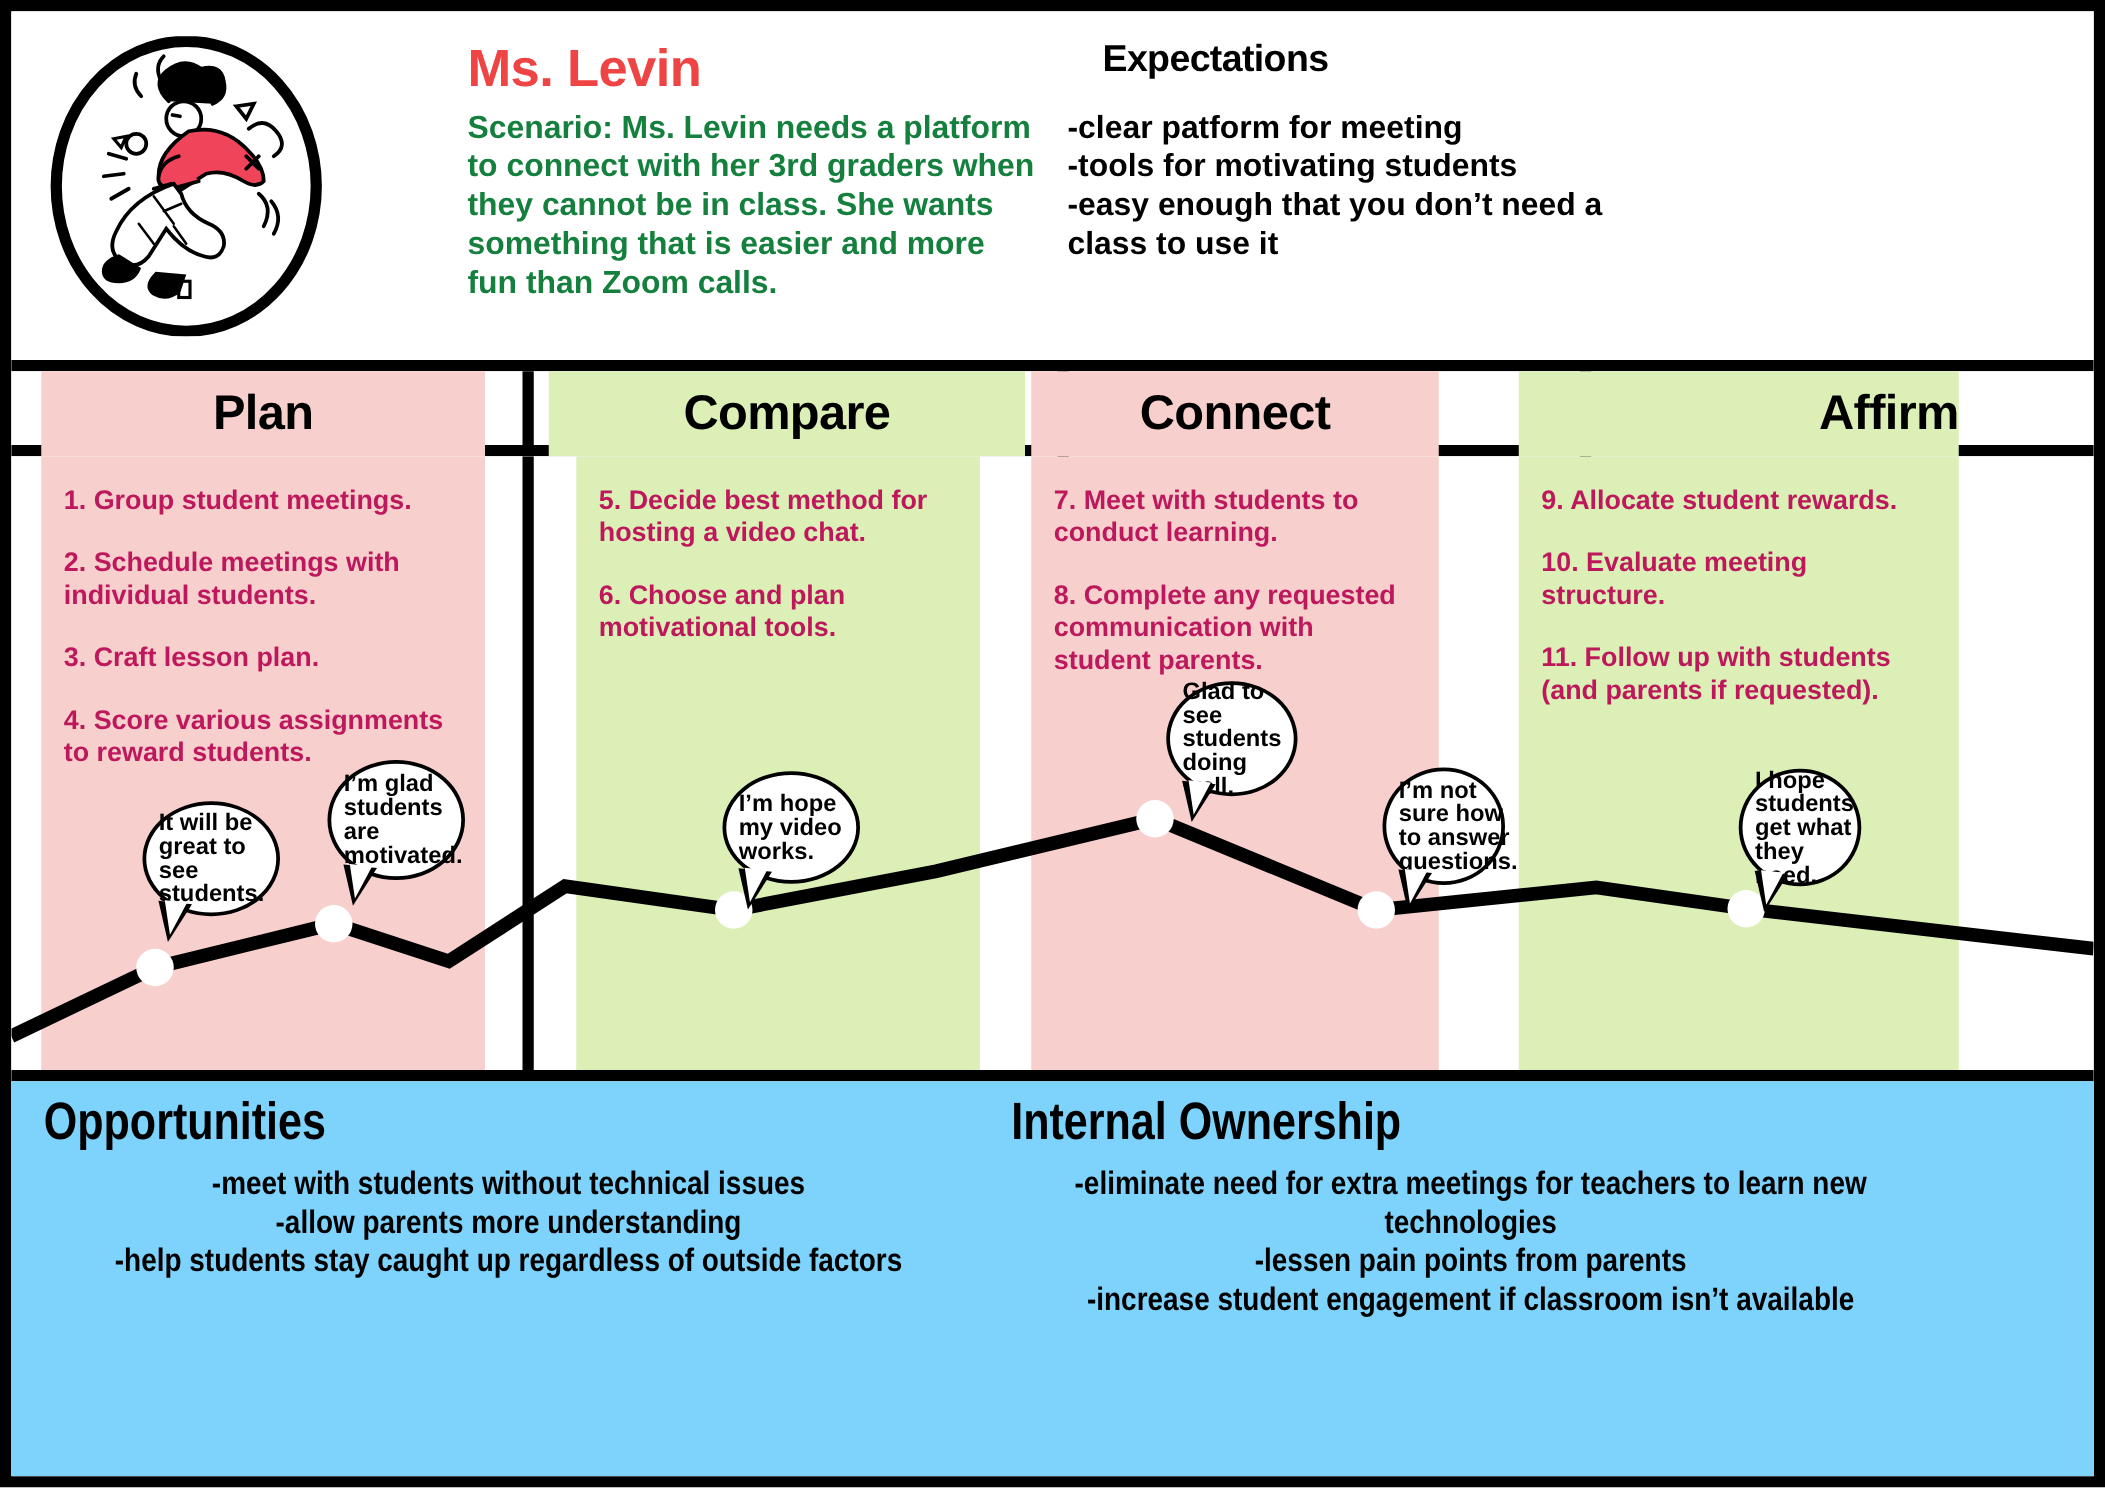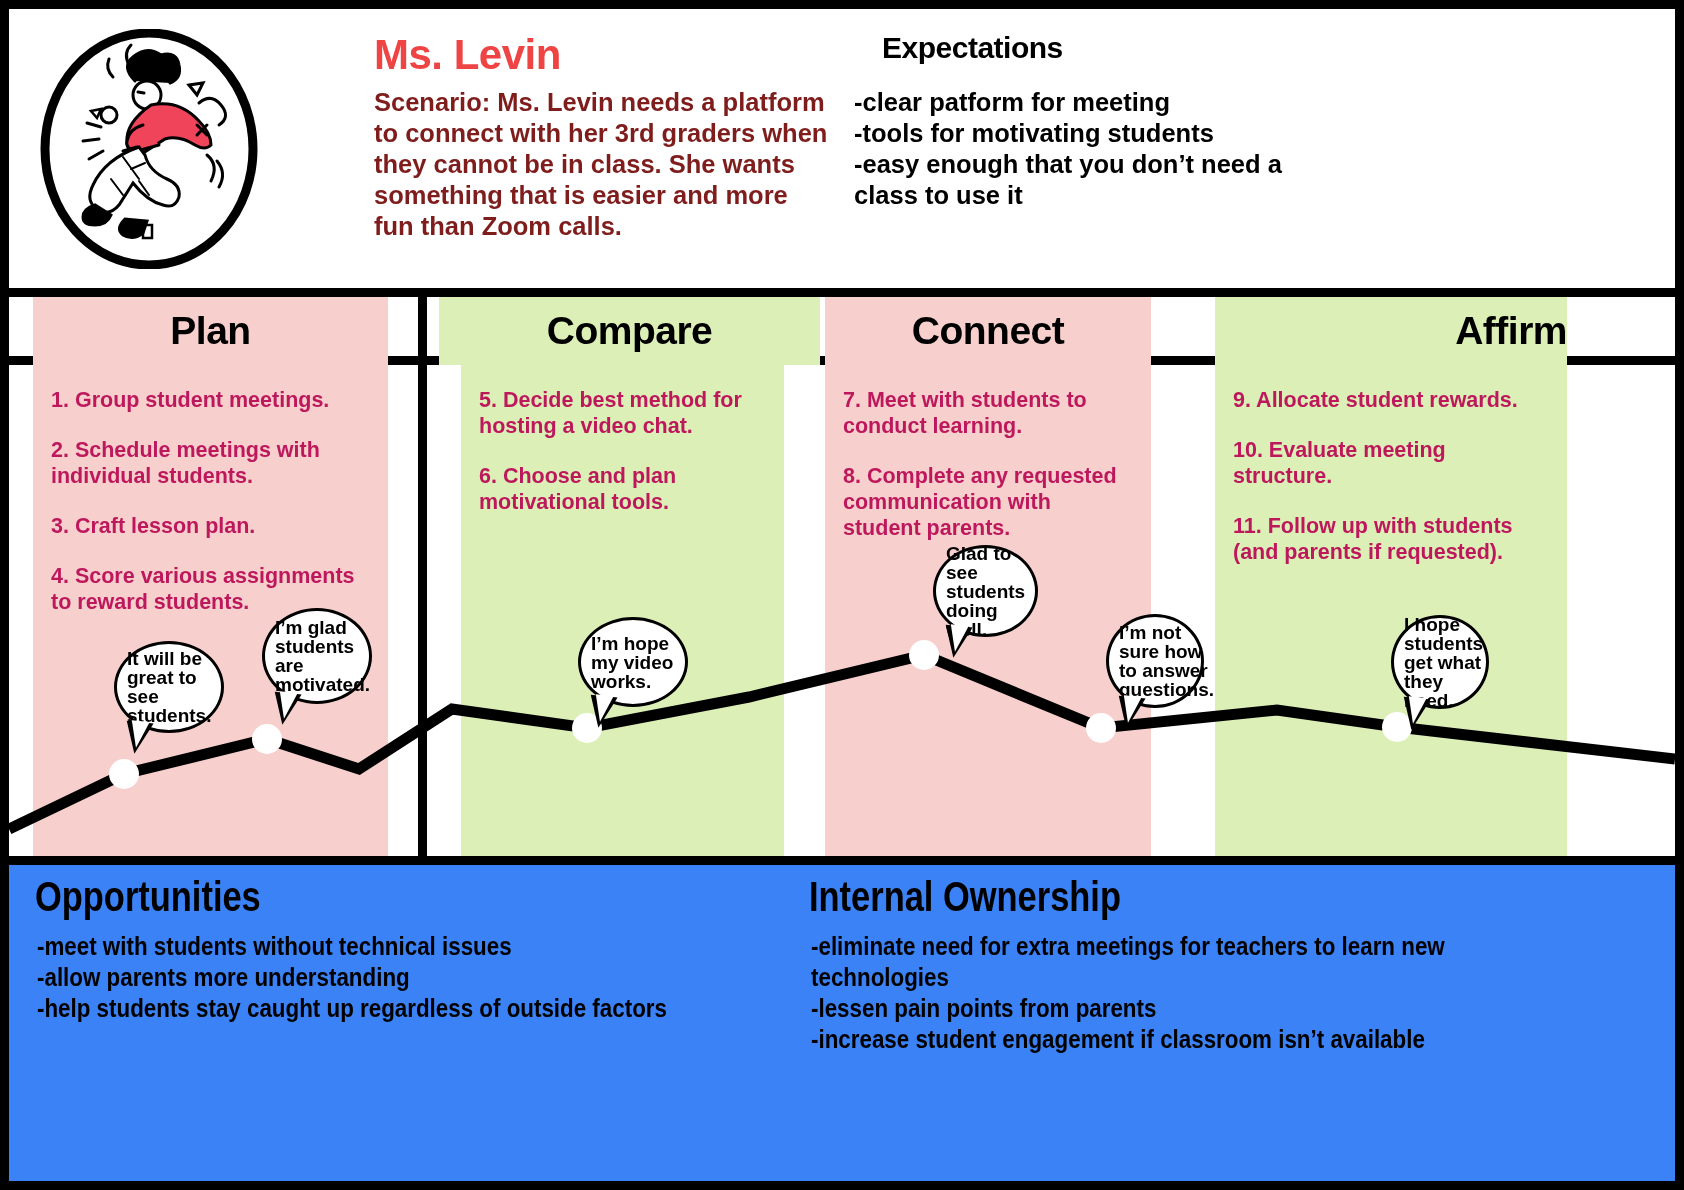--- a/index.html
+++ b/index.html
@@ -40,21 +40,21 @@
     letter-spacing:-0.5px;
     color:#ef4444;
   }
   #persona-scenario{
     position:absolute;
     left:365px; top:78px;
     width:455px;
     font-size:25.5px;
     font-weight:bold;
     line-height:31px;
-    color:#7f1d1d;
+    color:#15803d;
   }
   #expect-title{
     position:absolute;
     left:845px; top:22px;
     font-size:30px;
     font-weight:bold;
     letter-spacing:-0.5px;
     color:#000;
     margin-left:28px;
   }
@@ -164,21 +164,22 @@
     width:0;height:0;
     border-left:7px solid transparent;
     border-right:11px solid transparent;
     border-top:27px solid #fff;
   }
 
   
   #footer{
     position:absolute;
     left:0; top:856px; right:0; bottom:0;
-    background:#3b82f6;
+    background:#7dd3fc;
+    text-align:center;
   }
   .foot-title{
     position:absolute;
     font-size:42px;
     font-weight:bold;
     color:#000;
     font-stretch:condensed;
     transform:scaleX(0.82);
     transform-origin:left top;
     white-space:nowrap;

